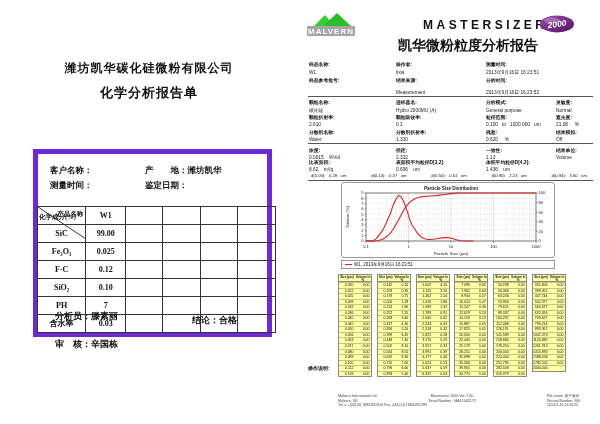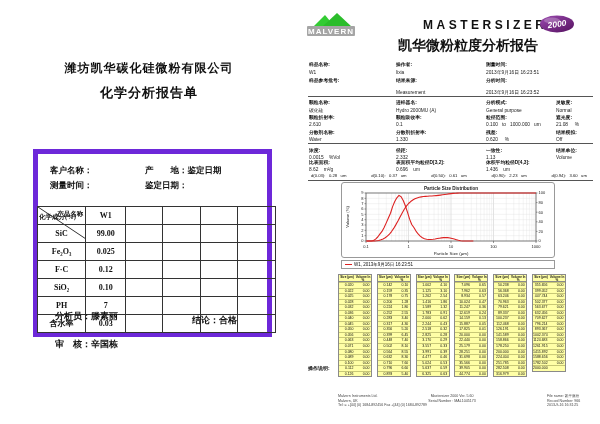--- a/index.html
+++ b/index.html
@@ -55,21 +55,21 @@
 <body>
 
 <div id="canvas">
 
   <section id="left-page">
     <div class="ltitle" style="top:60px;font-size:12px;">潍坊凯华碳化硅微粉有限公司</div>
     <div class="ltitle" style="top:84px;font-size:13px;">化学分析报告单</div>
 
     <div id="chem-box">
       <div class="linfo" style="left:12px;top:11px;">客户名称：</div>
-      <div class="linfo" style="left:107px;top:11px;"><span>产　　地：</span><span>鉴定日期</span></div>
+      <div class="linfo" style="left:107px;top:11px;"><span>产　　地：</span><span>潍坊凯华</span></div>
       <div class="linfo" style="left:12px;top:26px;">测量时间：</div>
       <div class="linfo" style="left:107px;top:26px;">鉴定日期：</div>
 
       <table class="chem">
         <colgroup>
             <col style="width:48px">
             <col style="width:40px">
             <col style="width:37px">
                   <col style="width:37px">
             <col style="width:37px">

